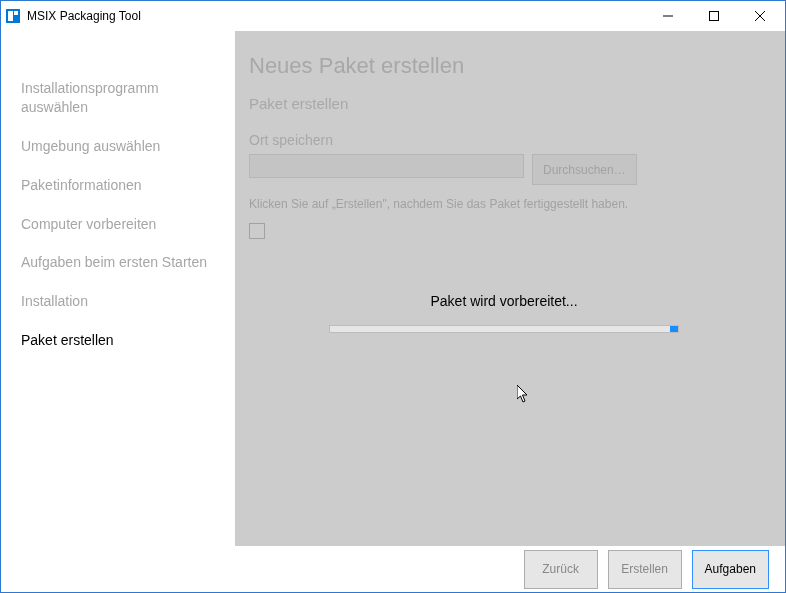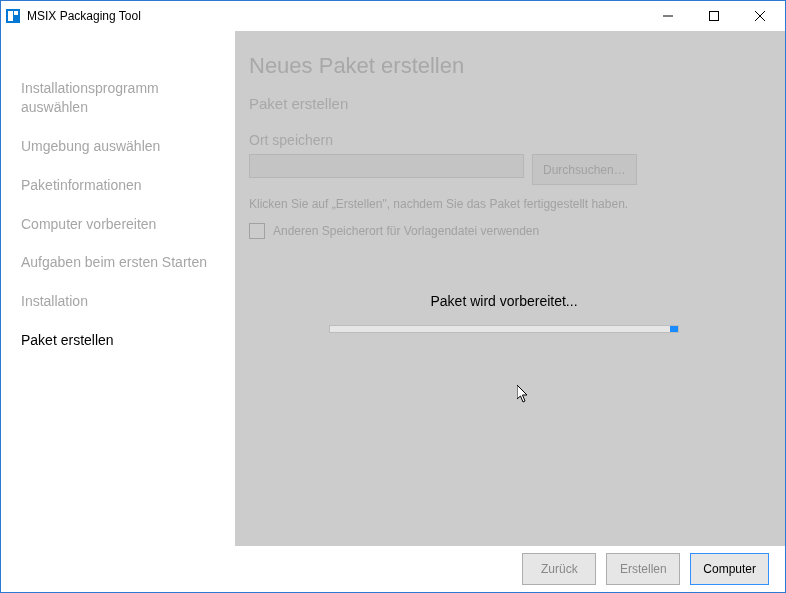--- a/index.html
+++ b/index.html
@@ -169,21 +169,21 @@
       background: #fff;
       display: flex;
       align-items: center;
       justify-content: flex-end;
       padding: 0 16px;
       gap: 10px;
       border-top: none;
     }
     .footer-btn {
       min-width: 74px;
-      height: 32px;
+      height: 39px;
       padding: 0 12px;
       border: 1px solid #adadad;
       background: #e6e6e6;
       color: #888;
       font-size: 12px;
       display: flex;
       align-items: center;
       justify-content: center;
       cursor: default;
     }
@@ -249,35 +249,34 @@
     <h1 class="page-title">Neues Paket erstellen</h1>
     <div class="section-title">Paket erstellen</div>
     <div class="field-label">Ort speichern</div>
     <div class="field-row">
       <div class="text-input" value=""></div>
       <div class="browse-btn">Durchsuchen…</div>
     </div>
     <div class="hint-text">Klicken Sie auf „Erstellen", nachdem Sie das Paket fertiggestellt haben.</div>
     <div class="checkbox-row">
       <div class="checkbox"></div>
-      <div class="checkbox-label">Anderen Speicherort für Vorlagendatei verwenden</div>
     </div>
 
     <div class="progress-area">
       <div class="progress-label">Paket wird vorbereitet...</div>
       <div class="progress-bar">
         <div class="progress-fill"></div>
       </div>
     </div>
   </div>
 </div>
 
 <div class="footer">
   <div class="footer-btn">Zurück</div>
   <div class="footer-btn">Erstellen</div>
-  <div class="footer-btn enabled primary">Computer</div>
+  <div class="footer-btn enabled primary">Aufgaben</div>
 </div>
 
 <div class="cursor">
   <svg width="16" height="20" viewBox="0 0 16 20">
     <path d="M0,0 L0,14 L3.5,11 L6,17 L8,16 L5.5,10 L10,10 Z" fill="#fff" stroke="#000" stroke-width="1"></path>
   </svg>
 </div>
 
 </body></html>

